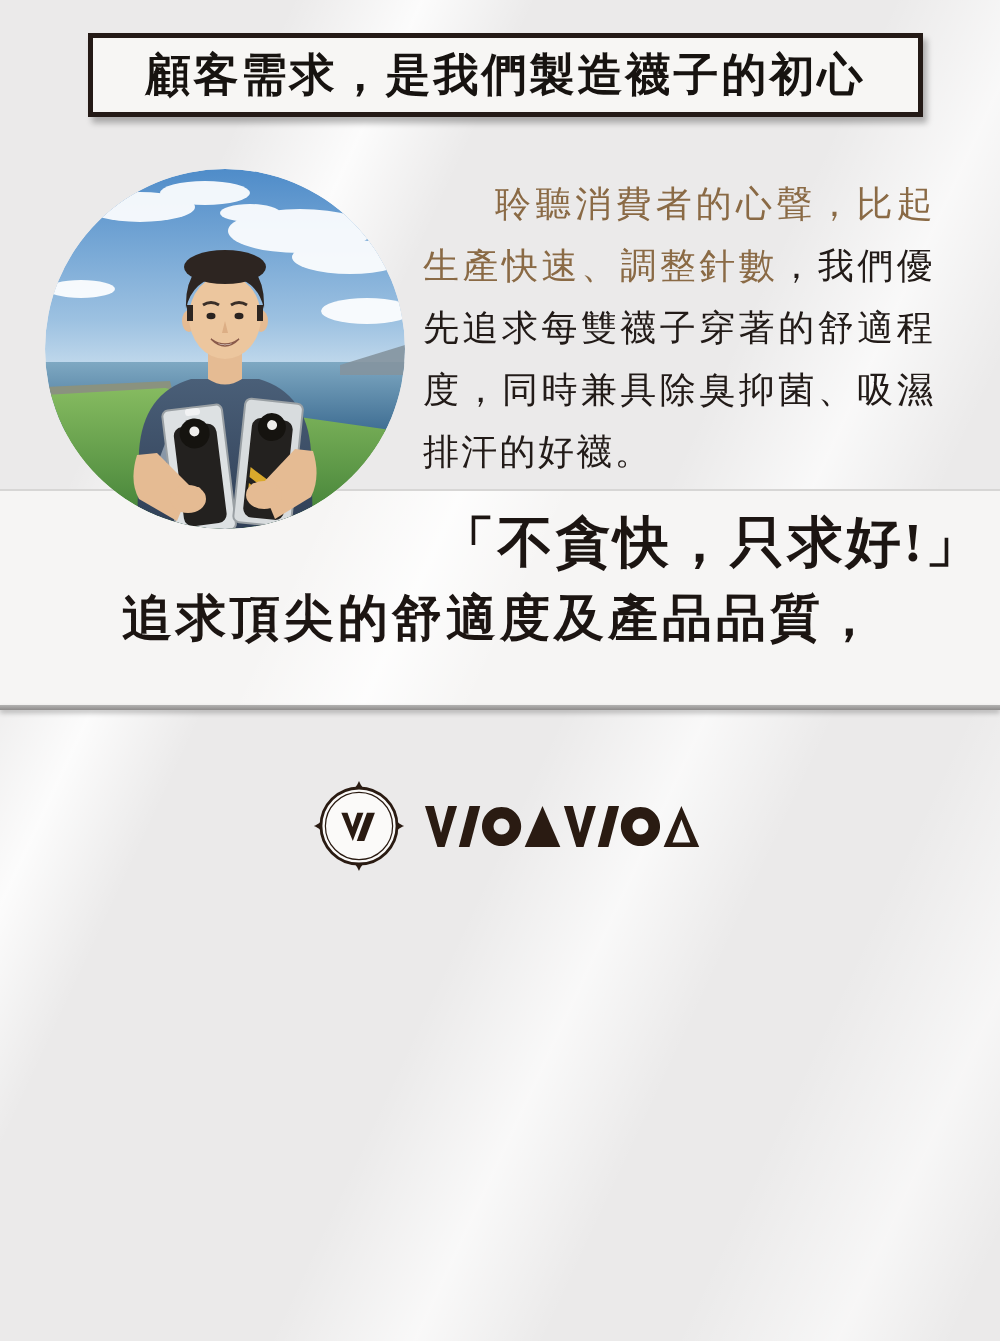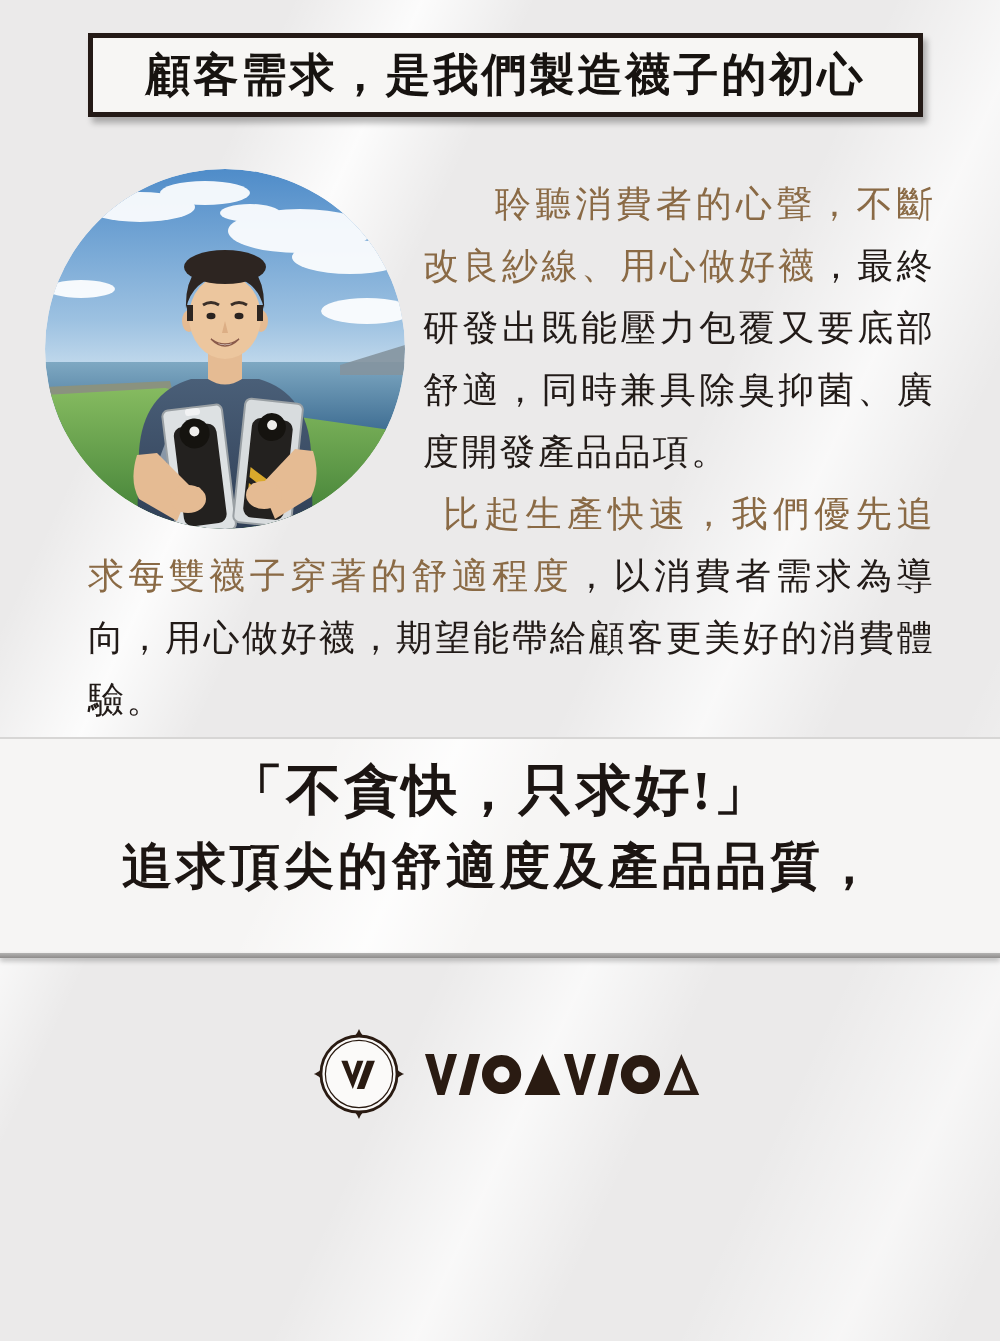--- a/index.html
+++ b/index.html
@@ -174,22 +174,21 @@
               <path d="M268,282 Q276,308 266,328 L230,350 L216,316 L250,280 Z"></path>
               <ellipse cx="143" cy="330" rx="18" ry="14"></ellipse>
               <ellipse cx="219" cy="326" rx="18" ry="14"></ellipse>
               <rect x="130" y="318" width="26" height="8" rx="4"></rect>
               <rect x="206" y="314" width="26" height="8" rx="4"></rect>
             </g>
           </g>
         </svg>
       </div>
 
-      <p class="indent-2"><span class="hl">聆聽消費者的心聲，不斷改良紗線、用心做好襪</span><span>，最終研發出既能壓力包覆又要底部舒適，同時兼具除臭抑菌、廣度開發產品品項。</span></p>
-      <p class="indent-s"><span class="hl">比起生產快速，我們優先追求每雙襪子穿著的舒適程度</span><span>，以消費者需求為導向，用心做好襪，期望能帶給顧客更美好的消費體驗。</span></p>
+      <p class="indent-2"><span class="hl">聆聽消費者的心聲，比起生產快速、調整針數</span><span>，我們優先追求每雙襪子穿著的舒適程度，同時兼具除臭抑菌、吸濕排汗的好襪。</span></p>
     </div>
   </section>
 
   <div class="divider-thin"></div>
 
   <section class="sec-slogan">
     <p class="slogan-l1">「不貪快，只求好!」</p>
     <p class="slogan-l2">追求頂尖的舒適度及產品品質，</p>
   </section>
 

